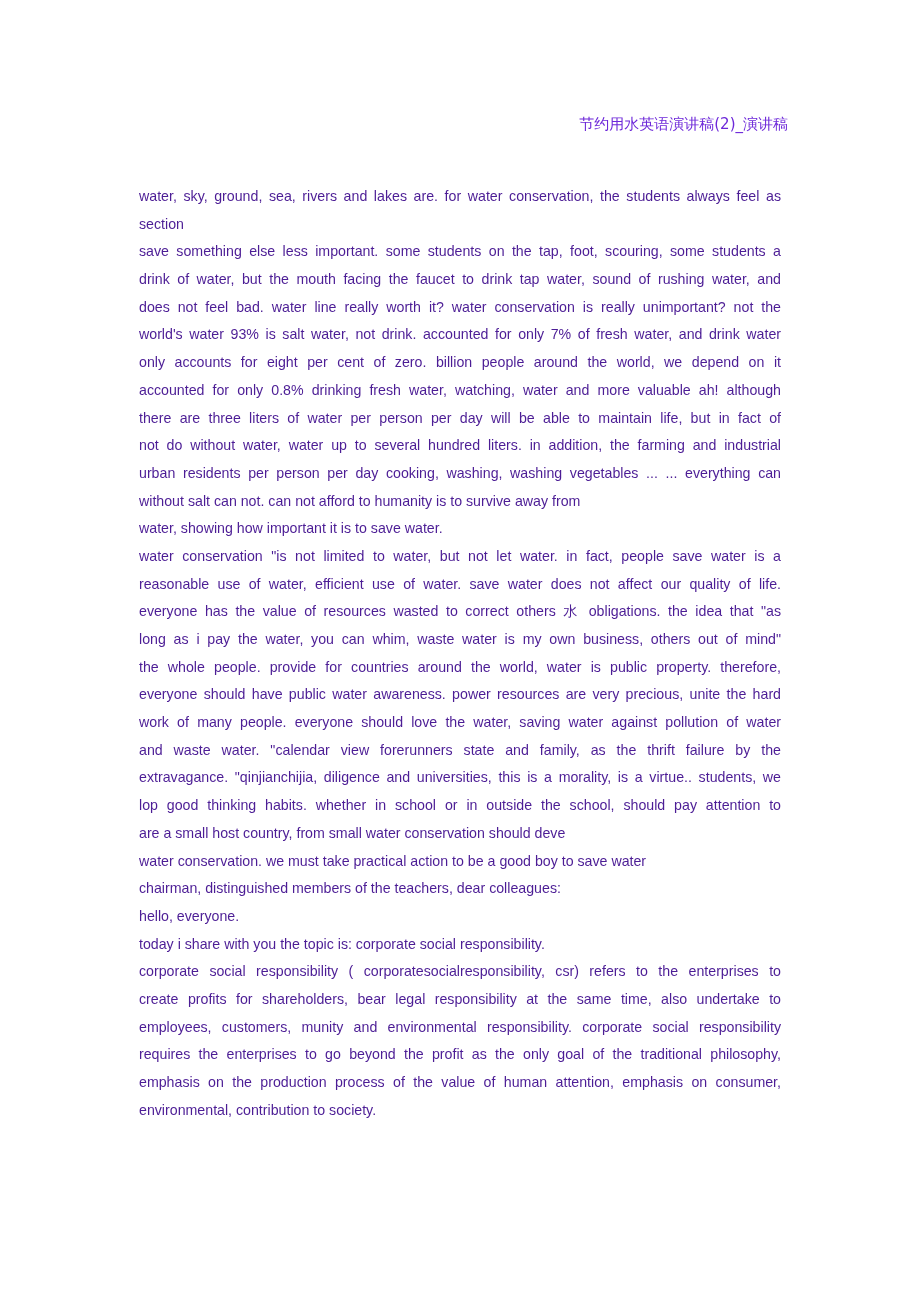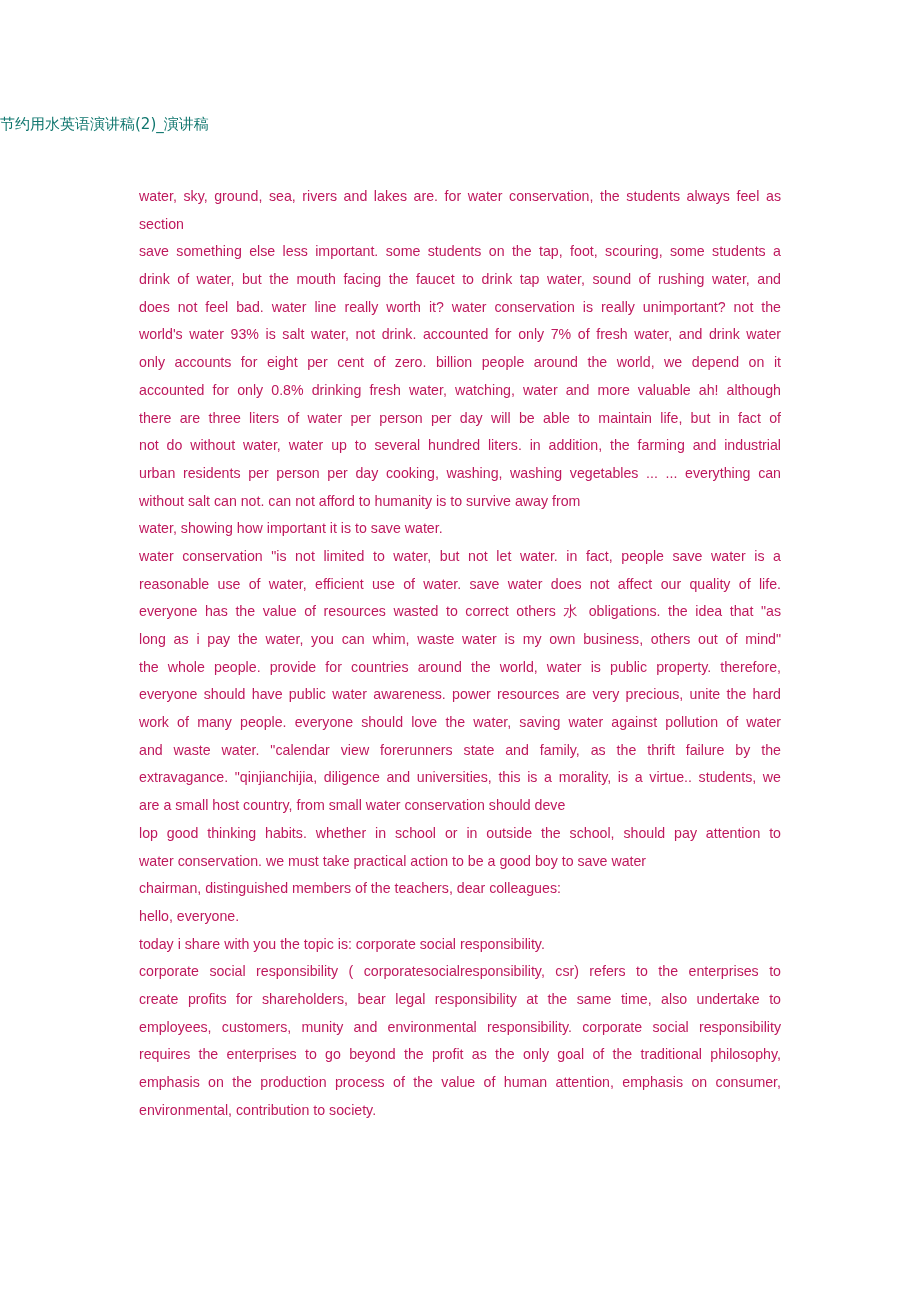--- a/index.html
+++ b/index.html
@@ -1,24 +1,24 @@
 <!DOCTYPE html>
 <html><head>
 <meta charset="utf-8">
 <style>
   html, body { margin: 0; padding: 0; background: #ffffff; }
   body { width: 920px; height: 1302px; position: relative; overflow: hidden; }
   .page { position: absolute; left: 0; top: 0; width: 920px; height: 1302px; background: #fff; }
   .title {
-    position: absolute; top: 115px; left: 0; width: 788px; text-align: left;
-    font-family: "DejaVu Sans", sans-serif; font-size: 15px; color: #0f766e; letter-spacing: 0px;
+    position: absolute; top: 115px; left: 0; width: 788px; text-align: right;
+    font-family: "DejaVu Sans", sans-serif; font-size: 15px; color: #6d28d9; letter-spacing: 0px;
   }
   .body-text {
     position: absolute; top: 183px; left: 139px; width: 642px;
-    font-family: "Liberation Sans", sans-serif; font-size: 14.2px; color: #be185d;
+    font-family: "Liberation Sans", sans-serif; font-size: 14.2px; color: #4c1d95;
     line-height: 27.7px;
   }
   .line { display: block; white-space: nowrap; height: 27.7px; }
   .line.j { text-align: justify; text-align-last: justify; white-space: normal; overflow: hidden; }
 </style>
 </head>
 <body>
 
 <div class="page">
   <div class="title">节约用水英语演讲稿(2)_演讲稿</div>
@@ -38,22 +38,22 @@
       <span class="line">water, showing how important it is to save water.</span>
       <span class="line j">water conservation "is not limited to water, but not let water. in fact, people save water is a</span>
       <span class="line j">reasonable use of water, efficient use of water. save water does not affect our quality of life.</span>
       <span class="line j">everyone has the value of resources wasted to correct others 水  obligations. the idea that "as</span>
       <span class="line j">long as i pay the water, you can whim, waste water is my own business, others out of mind"</span>
       <span class="line j">the whole people. provide for countries around the world, water is public property. therefore,</span>
       <span class="line j">everyone should have public water awareness. power resources are very precious, unite the hard</span>
       <span class="line j">work of many people. everyone should love the water, saving water against pollution of water</span>
       <span class="line j">and waste water. "calendar view forerunners state and family, as the thrift failure by the</span>
       <span class="line j">extravagance. "qinjianchijia, diligence and universities, this is a morality, is a virtue.. students, we</span>
+      <span class="line j">lop good thinking habits. whether in school or in outside the school, should pay attention to</span>
       <span class="line">are a small host country, from small water conservation should deve</span>
-      <span class="line j">lop good thinking habits. whether in school or in outside the school, should pay attention to</span>
       <span class="line">water conservation. we must take practical action to be a good boy to save water</span>
       <span class="line">chairman, distinguished members of the teachers, dear colleagues:</span>
       <span class="line">hello, everyone.</span>
       <span class="line">today i share with you the topic is: corporate social responsibility.</span>
       <span class="line j">corporate social responsibility ( corporatesocialresponsibility, csr) refers to the enterprises to</span>
       <span class="line j">create profits for shareholders, bear legal responsibility at the same time, also undertake to</span>
       <span class="line j">employees, customers, munity and environmental responsibility. corporate social responsibility</span>
       <span class="line j">requires the enterprises to go beyond the profit as the only goal of the traditional philosophy,</span>
       <span class="line j">emphasis on the production process of the value of human attention, emphasis on consumer,</span>
       <span class="line">environmental, contribution to society.</span>

